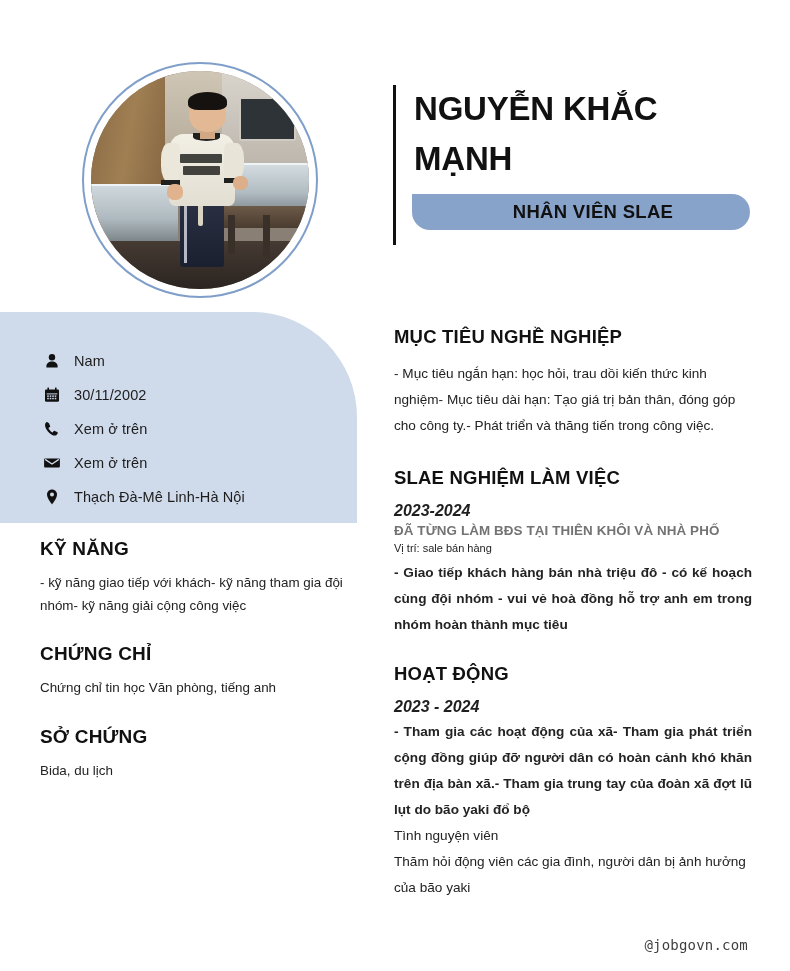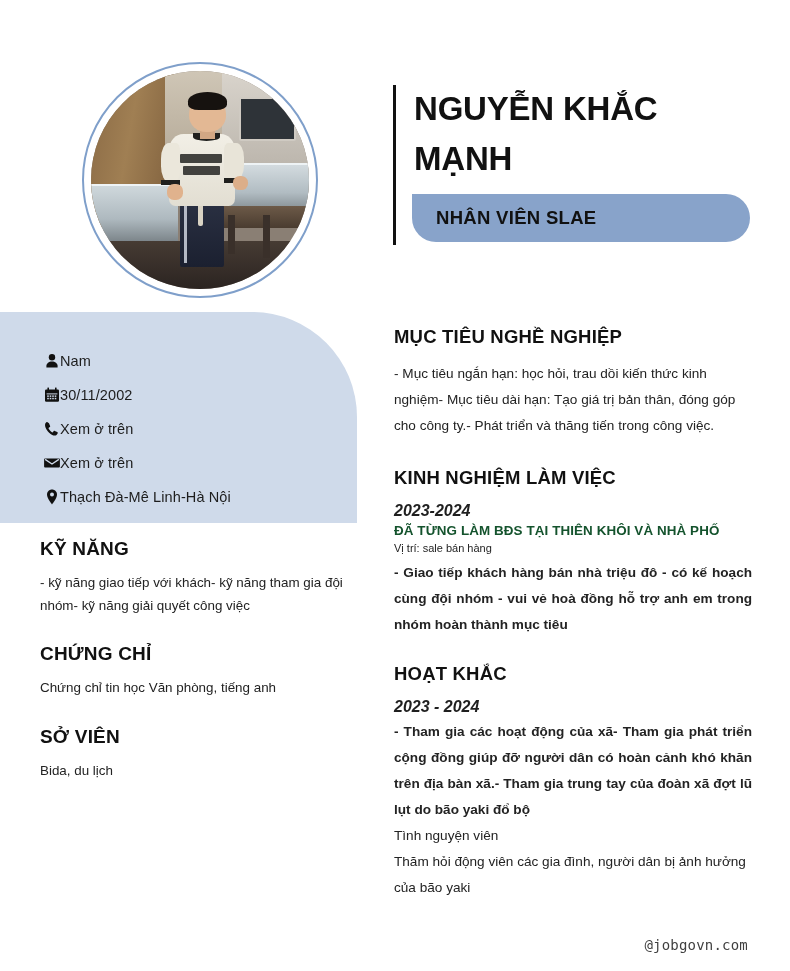--- a/index.html
+++ b/index.html
@@ -106,20 +106,21 @@
   .contact-list {
     position: absolute;
     left: 43px;
     top: 344px;
     width: 300px;
   }
   .contact-row {
     display: flex;
     align-items: center;
     height: 34px;
+    gap: 14px;
   }
   .contact-icon {
     width: 17px;
     height: 17px;
     display: flex;
     align-items: center;
     justify-content: center;
     flex: 0 0 17px;
     color: #111111;
   }
@@ -172,26 +173,27 @@
     font-weight: bold;
     letter-spacing: -.2px;
     color: #111111;
   }
 
   .title-badge {
     position: absolute;
     left: 412px;
     top: 194px;
     width: 338px;
-    height: 48px;
+    height: 36px;
     background: #88a3ca;
     border-radius: 0 24px 24px 24px;
     display: flex;
     align-items: center;
     padding-left: 24px;
+    justify-content: center;
   }
   .title-badge span {
     font-size: 18.5px;
     font-weight: bold;
     letter-spacing: .3px;
     color: #111111;
   }
 
   .main-col {
     position: absolute;
@@ -222,21 +224,21 @@
     font-size: 16px;
     font-style: italic;
     font-weight: 600;
     color: #1f1f1f;
     margin-bottom: 3px;
   }
   .company-line {
     font-size: 13.4px;
     font-weight: bold;
     letter-spacing: .1px;
-    color: #14532d;
+    color: #737373;
     margin-bottom: 4px;
   }
   .position-line {
     font-size: 11px;
     color: #232323;
     margin-bottom: 6px;
   }
   .main-block { margin-bottom: 24px; }
   .main-block:last-child { margin-bottom: 0; }
   .objective-block { margin-bottom: 28px; }
@@ -349,30 +351,30 @@
       </span>
       <span class="contact-text">Thạch Đà-Mê Linh-Hà Nội</span>
     </div>
 
   </div>
 
   <div class="left-sections">
 
     <div class="left-block">
       <div class="left-heading">KỸ NĂNG</div>
-      <div class="left-body">- kỹ năng giao tiếp với khách- kỹ năng tham gia đội nhóm- kỹ năng giải quyết công việc</div>
+      <div class="left-body">- kỹ năng giao tiếp với khách- kỹ năng tham gia đội nhóm- kỹ năng giải cộng công việc</div>
     </div>
 
     <div class="left-block">
       <div class="left-heading">CHỨNG CHỈ</div>
       <div class="left-body">Chứng chỉ tin học Văn phòng, tiếng anh</div>
     </div>
 
     <div class="left-block">
-      <div class="left-heading">SỞ VIÊN</div>
+      <div class="left-heading">SỞ CHỨNG</div>
       <div class="left-body">Bida, du lịch</div>
     </div>
 
   </div>
 
   <div class="accent-bar"></div>
 
   <div class="cv-name">NGUYỄN KHẮC MẠNH</div>
 
   <div class="title-badge">
@@ -380,29 +382,29 @@
   </div>
 
   <div class="main-col">
 
     <div class="objective-block">
       <div class="main-heading">MỤC TIÊU NGHỀ NGHIỆP</div>
       <div class="main-body-left">- Mục tiêu ngắn hạn: học hỏi, trau dồi kiến thức kinh nghiệm- Mục tiêu dài hạn: Tạo giá trị bản thân, đóng góp cho công ty.- Phát triển và thăng tiến trong công việc.</div>
     </div>
 
     <div class="main-block">
-      <div class="main-heading">KINH NGHIỆM LÀM VIỆC</div>
+      <div class="main-heading">SLAE NGHIỆM LÀM VIỆC</div>
       <div class="date-line">2023-2024</div>
       <div class="company-line">ĐÃ TỪNG LÀM BĐS TẠI THIÊN KHÔI VÀ NHÀ PHỐ</div>
       <div class="position-line">Vị trí: sale bán hàng</div>
       <div class="main-body">- Giao tiếp khách hàng bán nhà triệu đô - có kế hoạch cùng đội nhóm - vui vẻ hoà đồng hỗ trợ anh em trong nhóm hoàn thành mục tiêu</div>
     </div>
 
     <div class="main-block">
-      <div class="main-heading">HOẠT KHẮC</div>
+      <div class="main-heading">HOẠT ĐỘNG</div>
       <div class="date-line">2023 - 2024</div>
       <div class="main-body">- Tham gia các hoạt động của xã- Tham gia phát triển cộng đồng giúp đỡ người dân có hoàn cảnh khó khăn trên địa bàn xã.- Tham gia trung tay của đoàn xã đợt lũ lụt do bão yaki đổ bộ</div>
       <div class="main-body-left">Tình nguyện viên</div>
       <div class="main-body-left">Thăm hỏi động viên các gia đình, người dân bị ảnh hưởng của bão yaki</div>
     </div>
 
   </div>
 
   <div class="watermark">@jobgovn.com</div>
 

